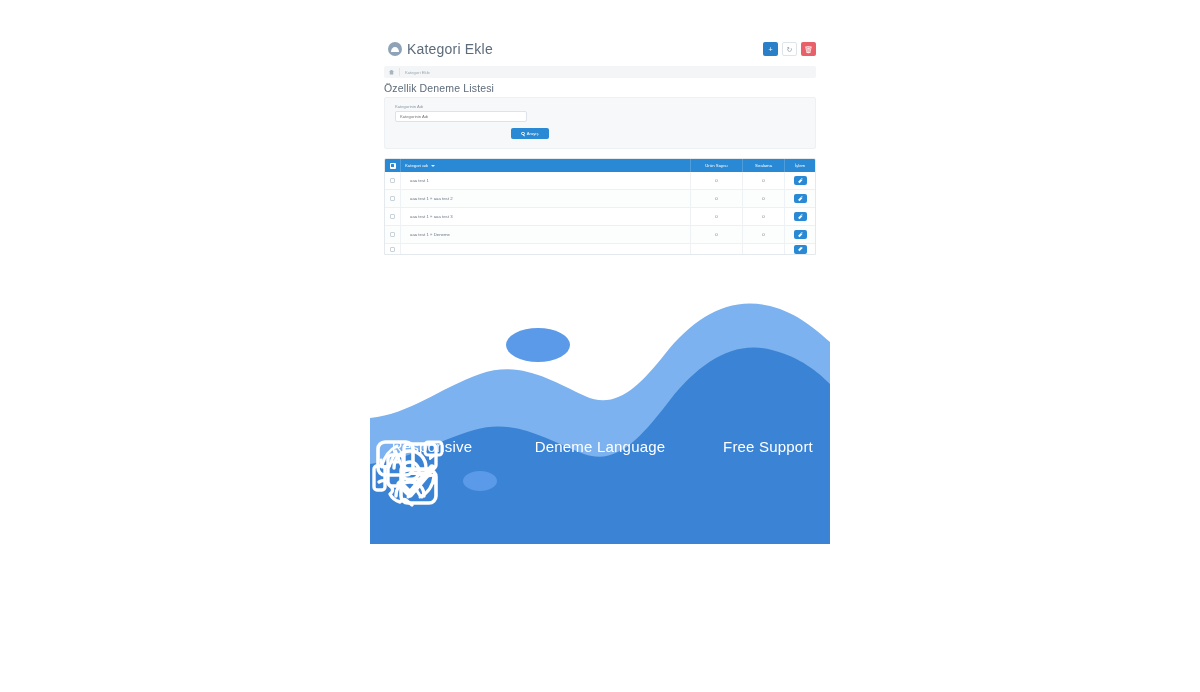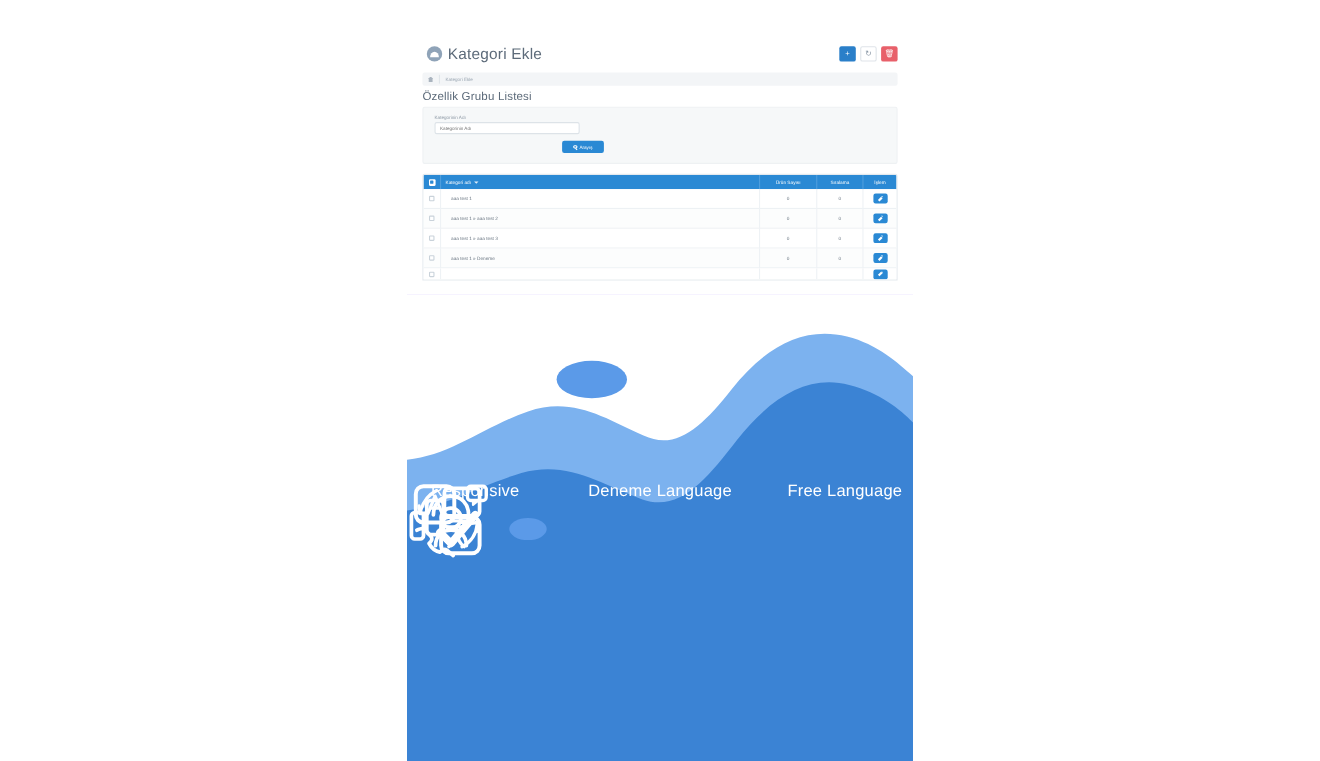--- a/index.html
+++ b/index.html
@@ -11,21 +11,21 @@
   }
   #stage {
     position: relative;
     width: 1200px; height: 692px;
     background: #ffffff;
   }
   
   .shot {
     position: absolute;
     left: 370px; top: 0;
-    width: 460px; height: 692px;
+    width: 460px; height: 544px;
     background: #c4b5fd;
     overflow: hidden;
   }
 
   
   .app {
     position: absolute;
     left: 0; top: 0;
     width: 460px; height: 268px;
     background: #ffffff;
@@ -277,21 +277,21 @@
           </button>
         </div>
       </div>
 
       <div class="breadcrumb">
         <span class="bc-home"></span>
         <span class="bc-sep"></span>
         <span class="bc-text">Kategori Ekle</span>
       </div>
 
-      <div class="page-title">Özellik Grubu Listesi</div>
+      <div class="page-title">Özellik Deneme Listesi</div>
 
       <div class="form-card">
         <span class="field-label">Kategorinin Adı</span>
         <input class="field-input" type="text" placeholder="Kategorinin Adı" style="">
         <button class="search-btn">
           <span class="mag"></span>
           <span>Arayış</span>
         </button>
       </div>
 
@@ -431,20 +431,20 @@
             <path d="M26,58 C26,49 32,44 40,44 C48,44 54,49 54,58" fill="none" stroke="#fff" stroke-width="3.4" stroke-linecap="round"></path>
             <path d="M12,28 C14,19 19,12 27,8" fill="none" stroke="#fff" stroke-width="3" stroke-linecap="round"></path>
             <path d="M11,22 L12,29 L19,28" fill="none" stroke="#fff" stroke-width="3" stroke-linecap="round" stroke-linejoin="round"></path>
             <path d="M64,38 C63,47 58,55 50,59" fill="none" stroke="#fff" stroke-width="3" stroke-linecap="round"></path>
             <path d="M64,45 L64,37 L57,38" fill="none" stroke="#fff" stroke-width="3" stroke-linecap="round" stroke-linejoin="round"></path>
             <path d="M9,44 C9,44 14,41 17,44 L22,50 C24,53 20,56 20,56
                      C22,60 26,63 30,64 C30,64 33,60 36,62 L42,67" fill="none" stroke="#fff" stroke-width="3.4" stroke-linecap="round" stroke-linejoin="round"></path>
             <rect x="55" y="4" width="17" height="13" rx="3" fill="none" stroke="#fff" stroke-width="3"></rect>
             <path d="M60,17 L60,21 L65,17" fill="#fff" stroke="#fff" stroke-width="2" stroke-linejoin="round"></path>
           </svg>
-          <span class="feature-label">Free Language</span>
+          <span class="feature-label">Free Support</span>
         </div>
 
       </div>
     </div>
 
   </div>
 </div>
 
 </body></html>

